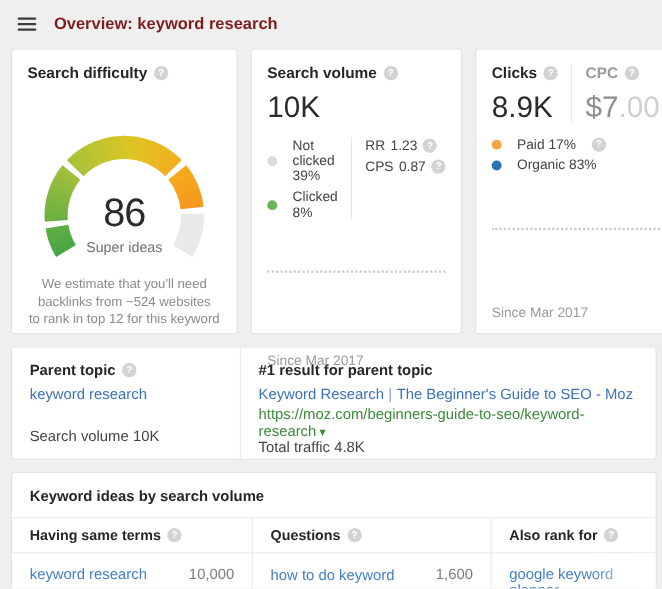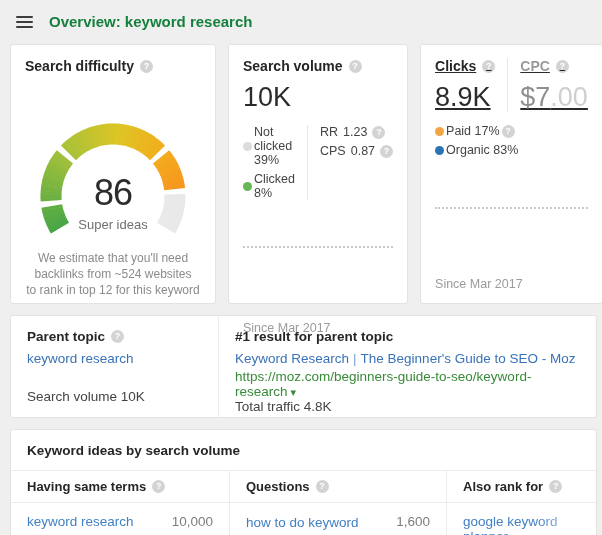--- a/index.html
+++ b/index.html
@@ -3,21 +3,21 @@
 <meta charset="utf-8">
 <style>
   * { margin:0; padding:0; box-sizing:border-box; }
   html,body { width:602px; height:535px; overflow:hidden; }
   body { background:#efefef; font-family:"Liberation Sans", sans-serif; color:#2b2b2b; }
 
   
   .app-header { display:flex; align-items:center; gap:16px; padding:13px 2px 12px 16px; }
   .hamburger { width:17px; height:12px; display:flex; flex-direction:column; justify-content:space-between; cursor:pointer; }
   .hamburger span { display:block; height:2px; background:#3c3c3c; border-radius:1px; }
-  .app-title { font-size:15px; font-weight:bold; color:#15803d; }
+  .app-title { font-size:15px; font-weight:bold; color:#7f1d1d; }
 
   
   .cards-row { display:flex; gap:12px; margin:2px 5px 0 10px; height:260px; }
   .card { background:#fff; border:1px solid #e3e3e3; border-radius:3px; padding:13px 14px; position:relative; }
   .card-difficulty { width:208px; }
   .card-volume { width:197px; }
   .card-clicks { flex:1; }
 
   .card-title-row { display:flex; align-items:center; gap:6px; }
   .card-title { font-size:14px; font-weight:bold; color:#262626; }
@@ -32,27 +32,27 @@
   .gauge-verdict { position:absolute; top:107px; left:0; width:100%; text-align:center;
                    font-size:13px; color:#6f6f6f; }
   .difficulty-note { margin-top:12px; text-align:center; font-size:12px; line-height:16px; color:#8b8b8b; }
 
   
   .big-value { font-size:27px; color:#2b2b2b; margin-top:8px; height:30px; line-height:30px; }
   .cpc-main { color:#8f8f8f; }
   .cpc-fraction { color:#cfcfcf; }
   .legend-metrics { display:flex; margin-top:13px; }
   .legend-col { display:flex; flex-direction:column; gap:5px; }
-  .legend-item { display:flex; align-items:center; gap:2px; font-size:12.5px; color:#444; }
+  .legend-item { display:flex; align-items:center; gap:14px; font-size:12.5px; color:#444; }
   .dot { width:9px; height:9px; border-radius:50%; flex:0 0 auto; }
   .v-divider { border-left:1px solid #e6e6e6; margin:0 12px; }
   .metrics-col { display:flex; flex-direction:column; gap:5px; }
   .metric { display:flex; align-items:center; gap:5px; font-size:12.5px; color:#444; }
 
-  .clicks-head { display:flex;text-decoration:underline; }
+  .clicks-head { display:flex; }
   .clicks-head .head-col { display:flex; flex-direction:column; }
   .cpc-title { color:#9a9a9a; }
 
   .chart { height:100px; margin-top:14px; position:relative; }
   .card-clicks .chart { margin-top:11px; height:102px; }
   .bars { display:flex; align-items:flex-end; gap:2px; height:100%; position:relative; }
   .card-clicks .bars { gap:1px; }
   .bar { flex:1; display:flex; flex-direction:column; justify-content:flex-end; }
   .bar div { width:100%; }
   .refline { position:absolute; left:0; right:0; height:0; border-top:2px dotted #c9c9c9; }

